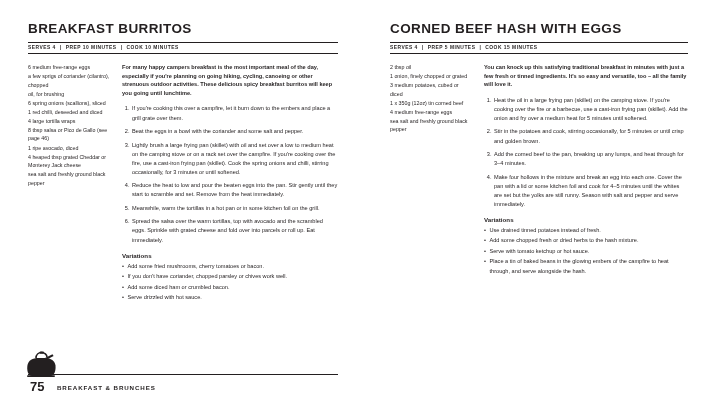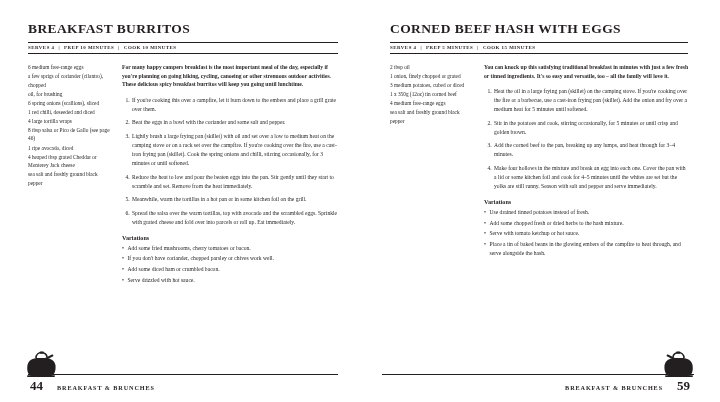--- a/index.html
+++ b/index.html
@@ -5,21 +5,21 @@
   * { box-sizing: border-box; }
   html, body { margin: 0; padding: 0; }
   body {
     width: 720px; height: 402px;
     background: #ffffff;
     font-family: "Liberation Sans", sans-serif;
     color: #231f20;
     overflow: hidden;
   }
   .spread { display: flex; width: 720px; height: 402px; position: relative; }
-  .page { position: relative; width: 360px; height: 402px; padding: 22px 26px 0 26px; font-family: Liberation Serif, serif; }
+  .page { position: relative; width: 360px; height: 402px; padding: 22px 26px 0 26px; }
   .page.left { padding-left: 28px; padding-right: 22px; }
   .page.right { padding-left: 30px; padding-right: 32px; }
 
   .recipe-title {
     font-size: 13.5px;
     font-weight: bold;
     letter-spacing: 0.4px;
     text-transform: uppercase;
     margin: 0 0 5px 0;
     line-height: 1.1;
@@ -140,21 +140,21 @@
       <div class="rule"></div>
       <span class="kettle l">
         <svg width="34" height="26" viewBox="0 0 34 26" xmlns="http://www.w3.org/2000/svg">
           <path d="M7 25 C3 25 1.5 19 2.5 14 C3.4 9.6 7.5 7 13.5 7 L20 7 C26 7 30 10 30.5 14.5 C31 19 29.5 25 25.5 25 Z" fill="#231f20"></path>
           <path d="M20 7 L27.5 3.2 L28.6 5.0 L22 8.4 Z" fill="#231f20"></path>
           <path d="M11 7 C11 3.6 13.5 1.5 16.5 1.5 C19.5 1.5 22 3.6 22 6.2" fill="none" stroke="#231f20" stroke-width="1.6"></path>
           <rect x="14.5" y="0.5" width="4.5" height="2.2" rx="1" fill="#231f20"></rect>
           <rect x="2" y="24.2" width="28" height="1.8" rx="0.9" fill="#231f20"></rect>
         </svg>
       </span>
-      <span class="folio l">44</span>
+      <span class="folio l">75</span>
       <span class="running l">BREAKFAST &amp; BRUNCHES</span>
     </div>
   </div>
 
   <div class="page right">
     <h1 class="recipe-title">CORNED BEEF HASH WITH EGGS</h1>
 
     <div class="meta">
       <span>SERVES 4</span>
       <span class="sep">|</span>
@@ -187,29 +187,15 @@
         <div class="sub-head">Variations</div>
         <ul class="bullets">
           <li>Use drained tinned potatoes instead of fresh.</li>
           <li>Add some chopped fresh or dried herbs to the hash mixture.</li>
           <li>Serve with tomato ketchup or hot sauce.</li>
           <li>Place a tin of baked beans in the glowing embers of the campfire to heat through, and serve alongside the hash.</li>
         </ul>
       </div>
     </div>
 
-    <div class="footer">
-      <div class="rule"></div>
-      <span class="kettle r">
-        <svg width="34" height="26" viewBox="0 0 34 26" xmlns="http://www.w3.org/2000/svg">
-          <path d="M27 25 C31 25 32.5 19 31.5 14 C30.6 9.6 26.5 7 20.5 7 L14 7 C8 7 4 10 3.5 14.5 C3 19 4.5 25 8.5 25 Z" fill="#231f20"></path>
-          <path d="M14 7 L6.5 3.2 L5.4 5.0 L12 8.4 Z" fill="#231f20"></path>
-          <path d="M23 7 C23 3.6 20.5 1.5 17.5 1.5 C14.5 1.5 12 3.6 12 6.2" fill="none" stroke="#231f20" stroke-width="1.6"></path>
-          <rect x="15" y="0.5" width="4.5" height="2.2" rx="1" fill="#231f20"></rect>
-          <rect x="4" y="24.2" width="28" height="1.8" rx="0.9" fill="#231f20"></rect>
-        </svg>
-      </span>
-      <span class="folio r">59</span>
-      <span class="running r">BREAKFAST &amp; BRUNCHES</span>
-    </div>
   </div>
 
 </div>
 
 </body></html>

